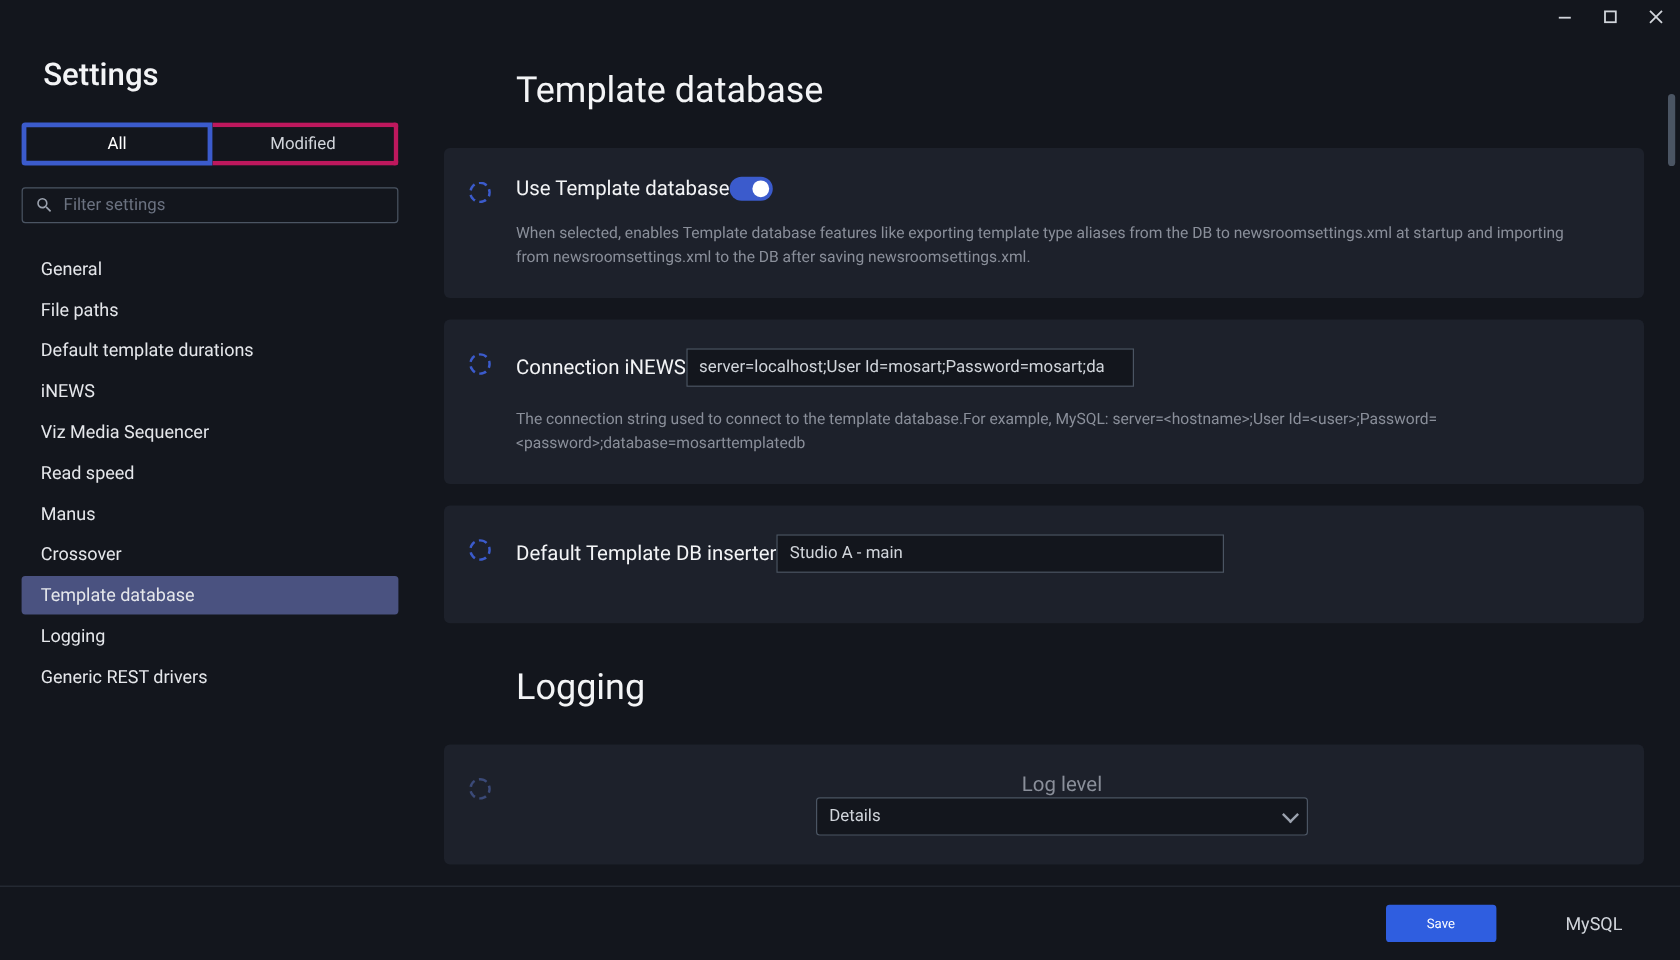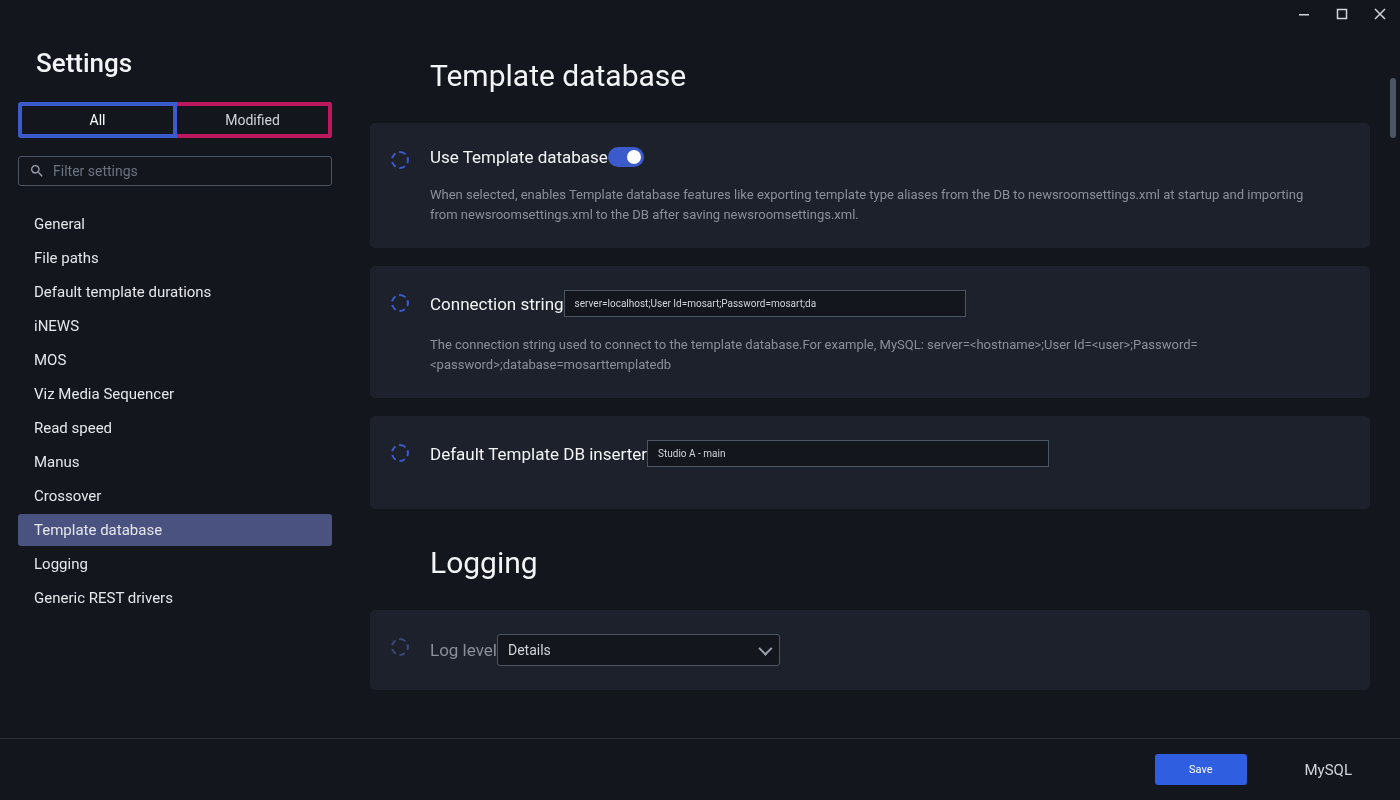--- a/index.html
+++ b/index.html
@@ -194,31 +194,31 @@
       content: '';
       position: absolute;
       width: 14px;
       height: 14px;
       background: #fff;
       border-radius: 50%;
       top: 3px;
       right: 3px;
     }
     .text-input {
-      width: 402px;
+      width: 373px;
       padding: 7px 10px;
       background: #13161d;
       border: 1px solid #4b5563;
       border-radius: 0;
       color: #d1d5db;
-      font-size: 10px;
+      font-size: 14px;
       outline: none;
     }
     .select-input {
-      width: 283px;
+      width: 410px;
       padding: 7px 10px;
       background: #13161d;
       border: 1px solid #4b5563;
       border-radius: 3px;
       color: #d1d5db;
       font-size: 14px;
       display: flex;
       justify-content: space-between;
       align-items: center;
       cursor: pointer;
@@ -291,21 +291,20 @@
       <svg viewBox="0 0 24 24">
           <path d="M15.5 14h-.79l-.28-.27A6.471 6.471 0 0016 9.5 6.5 6.5 0 109.5 16c1.61 0 3.09-.59 4.23-1.57l.27.28v.79l5 4.99L20.49 19l-4.99-5zm-6 0C7.01 14 5 11.99 5 9.5S7.01 5 9.5 5 14 7.01 14 9.5 11.99 14 9.5 14z"></path>
         </svg>
       <input type="text" placeholder="Filter settings" style="">
     </div>
     <ul class="nav-list">
       <li class="nav-item">General</li>
       <li class="nav-item">File paths</li>
       <li class="nav-item">Default template durations</li>
       <li class="nav-item">iNEWS</li>
-      <li class="nav-item">MOS</li>
       <li class="nav-item">Viz Media Sequencer</li>
       <li class="nav-item">Read speed</li>
       <li class="nav-item">Manus</li>
       <li class="nav-item">Crossover</li>
       <li class="nav-item selected">Template database</li>
       <li class="nav-item">Logging</li>
       <li class="nav-item">Generic REST drivers</li>
     </ul>
   </aside>
 
@@ -326,21 +325,21 @@
         <p class="card-desc">When selected, enables Template database features like exporting template type aliases from the DB to newsroomsettings.xml at startup and importing from newsroomsettings.xml to the DB after saving newsroomsettings.xml.</p>
       </div>
     </div>
 
     <div class="setting-card">
       <div class="card-icon">
           <div class="refresh-icon"></div>
         </div>
       <div class="card-body">
         <div class="card-header">
-          <span class="card-title">Connection string</span>
+          <span class="card-title">Connection iNEWS</span>
           <input class="text-input" value="server=localhost;User Id=mosart;Password=mosart;da" style="">
         </div>
         <p class="card-desc">The connection string used to connect to the template database.For example, MySQL: server=&lt;hostname&gt;;User Id=&lt;user&gt;;Password=&lt;password&gt;;database=mosarttemplatedb</p>
       </div>
     </div>
 
     <div class="setting-card">
       <div class="card-icon">
           <div class="refresh-icon"></div>
         </div>
@@ -352,21 +351,21 @@
       </div>
     </div>
 
     <h2 class="section-title" style="margin-top:36px;">Logging</h2>
 
     <div class="setting-card dim-section">
       <div class="card-icon">
           <div class="refresh-icon dim"></div>
         </div>
       <div class="card-body">
-        <div class="card-header" style="margin-bottom:0;">
+        <div class="card-header" style="margin-bottom:0;flex-direction:column;">
           <span class="card-title">Log level</span>
           <div class="select-input">
             <span>Details</span>
             <span class="chevron"></span>
           </div>
         </div>
       </div>
     </div>
   </main>
 </div>

